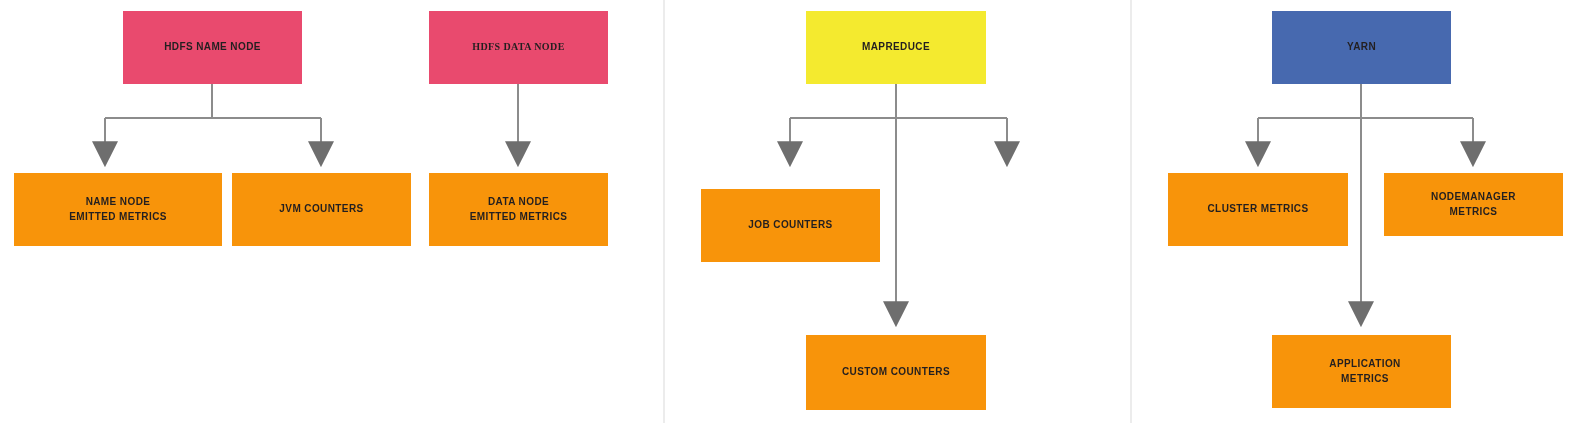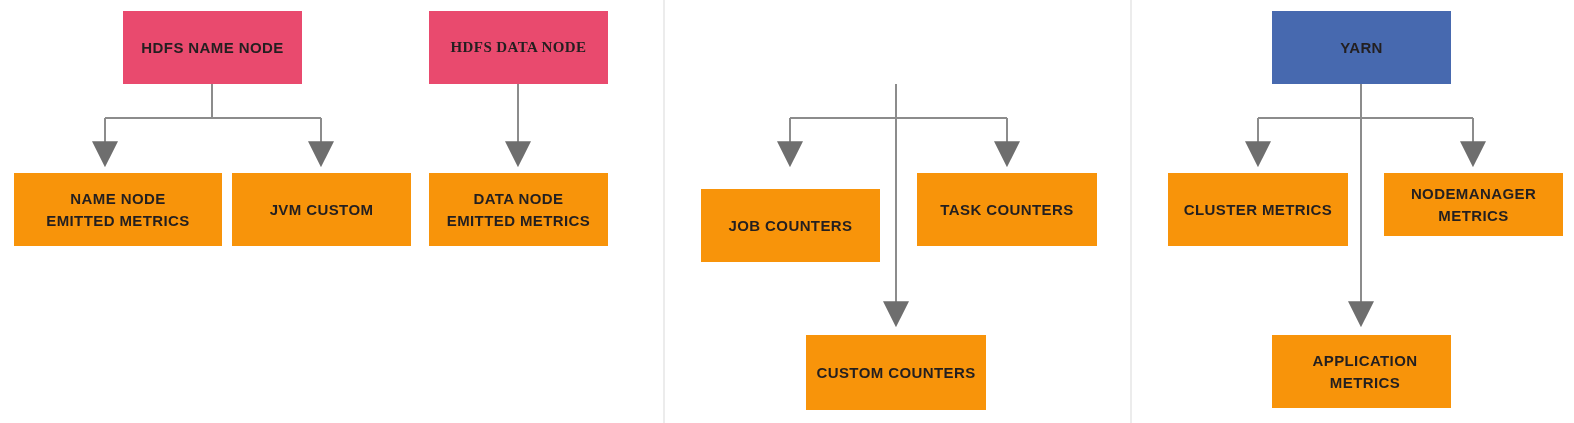--- a/index.html
+++ b/index.html
@@ -38,21 +38,21 @@
   .arrowhead-shape {
     fill: var(--c-connector_head, #6e6e6e);
   }
   .node {
     position: absolute;
     display: flex;
     align-items: center;
     justify-content: center;
     text-align: center;
     font-weight: 700;
-    font-size: 15px;
+    font-size: 10px;
     letter-spacing: 0.4px;
     line-height: 1.45;
     color: var(--c-node_text, #231f20);
     white-space: pre-line;
     box-sizing: border-box;
     padding: 4px 8px;
   }
   .node--pink   { background: var(--c-pink, #e94a6e); }
   .node--yellow { background: var(--c-yellow, #f4ea2f); }
   .node--blue   { background: var(--c-blue, #4769af); }
@@ -88,34 +88,34 @@
     <path class="connector" d="M1361,84 V325" marker-end="url(#arrow)"></path>
     <path class="connector" d="M1258,118 H1473"></path>
     <path class="connector" d="M1258,118 V165" marker-end="url(#arrow)"></path>
     <path class="connector" d="M1473,118 V165" marker-end="url(#arrow)"></path>
   </svg>
 
   <div class="node node--pink" style="left:123px; top:11px; width:179px; height:73px;">HDFS NAME NODE</div>
 
   <div class="node node--pink" style="left:429px; top:11px; width:179px; height:73px;font-family:Liberation Serif, serif;">HDFS DATA NODE</div>
 
+  <div class="node node--yellow" style="left:806px; top:11px; width:180px; height:73px;">MAPREDUCE</div>
 
   <div class="node node--blue" style="left:1272px; top:11px; width:179px; height:73px;">YARN</div>
 
   <div class="node node--orange" style="left:14px; top:173px; width:208px; height:73px;">NAME NODE
 EMITTED METRICS</div>
 
-  <div class="node node--orange" style="left:232px; top:173px; width:179px; height:73px;">JVM CUSTOM</div>
+  <div class="node node--orange" style="left:232px; top:173px; width:179px; height:73px;">JVM COUNTERS</div>
 
   <div class="node node--orange" style="left:429px; top:173px; width:179px; height:73px;">DATA NODE
 EMITTED METRICS</div>
 
   <div class="node node--orange" style="left:701px; top:173px; width:179px; height:73px;margin-top:16px;">JOB COUNTERS</div>
 
-  <div class="node node--orange" style="left:917px; top:173px; width:180px; height:73px;">TASK COUNTERS</div>
 
   <div class="node node--orange" style="left:1168px; top:173px; width:180px; height:73px;">CLUSTER METRICS</div>
 
   <div class="node node--orange" style="left:1384px; top:173px; width:179px; height:63px;">NODEMANAGER
 METRICS</div>
 
   <div class="node node--orange" style="left:806px; top:335px; width:180px; height:75px;text-align:right;">CUSTOM COUNTERS</div>
 
   <div class="node node--orange" style="left:1272px; top:335px; width:179px; height:73px;padding-left:15px;">APPLICATION
 METRICS</div>

